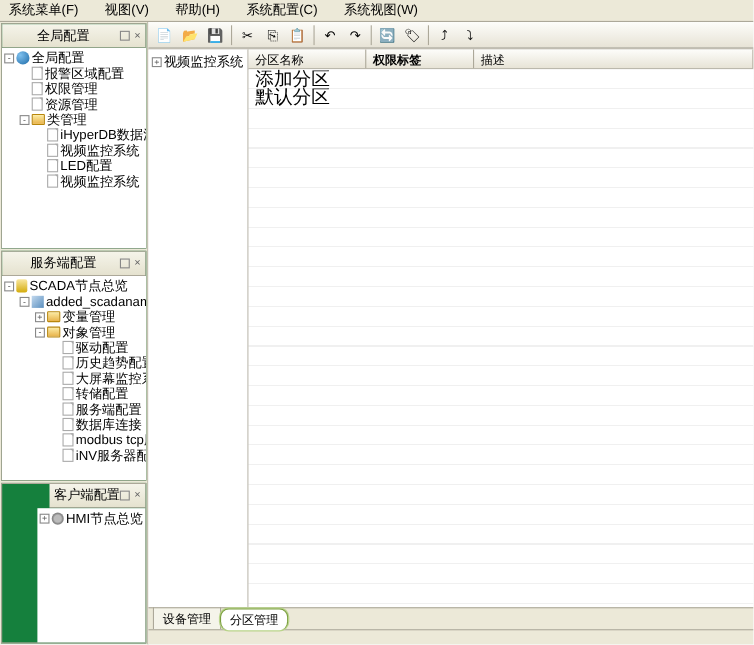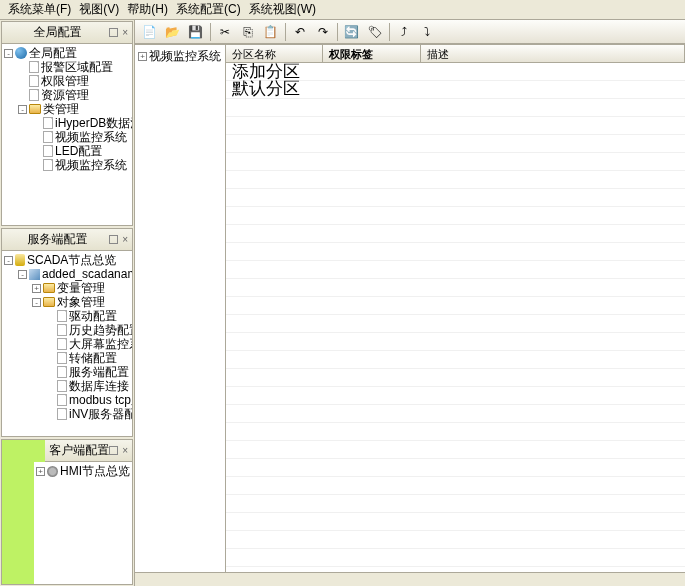--- a/index.html
+++ b/index.html
@@ -1,21 +1,21 @@
 <!DOCTYPE html>
 <html><head>
 <meta charset="utf-8">
 <style>
 * { margin: 0; padding: 0; box-sizing: border-box; font-family: "SimSun", "宋体", sans-serif; font-size: 12px; }
 body { background: #f0f0f0; width: 685px; height: 586px; overflow: hidden; position: relative; }
-.menubar { background: #ece9d8; border-bottom: 1px solid #aca899; height: 20px; display: flex; align-items: center; padding: 0 8px; gap: 8px; }
+.menubar { background: #ece9d8; border-bottom: 1px solid #aca899; height: 20px; display: flex; align-items: center; padding: 0 8px; gap: 24px; }
 .menubar span { cursor: pointer; }
 .layout { display: flex; height: calc(100% - 20px); }
 .sidebar { width: 135px; background: #ece9d8; border-right: 1px solid #aca899; display: flex; flex-direction: column; }
-.panel { border: 1px solid #aca899; margin: 1px; background: #bef264; display: flex; flex-direction: column; }
+.panel { border: 1px solid #aca899; margin: 1px; background: #15803d; display: flex; flex-direction: column; }
 .panel-header { background: linear-gradient(to bottom, #f5f4ea, #e5e2cf); border-bottom: 1px solid #aca899; font-size: 11px; text-align: center; padding: 2px 4px; display: flex; align-items: center; }
 .panel-header .spacer { flex: 1; }
 .panel-header .pin { width: 9px; height: 9px; border: 1px solid #888; display: inline-block; }
 .panel-header .x { font-size: 10px; color: #666; margin-left: 4px; cursor: pointer; }
 .panel-body { flex: 1; overflow: auto; background: #fff; padding: 2px; }
 .panel.p1 { height: 205px; }
 .panel.p2 { height: 209px; }
 .panel.p3 { flex: 1; align-items: flex-end; }
 .tree { list-style: none; }
 .tree li { white-space: nowrap; line-height: 14px; padding: 0; }
@@ -35,21 +35,21 @@
 
 .main { flex: 1; display: flex; flex-direction: column; background: #fff; }
 .toolbar { height: 24px; background: linear-gradient(to bottom, #fdfdfa, #e7e3d6); border-bottom: 1px solid #aca899; display: flex; align-items: center; padding: 0 4px; gap: 1px; }
 .tbtn { width: 22px; height: 20px; border: 1px solid transparent; display: flex; align-items: center; justify-content: center; cursor: pointer; font-size: 12px; }
 .tsep { width: 1px; height: 18px; background: #aca899; margin: 0 2px; }
 .content { flex: 1; display: flex; border-top: 1px solid #aca899; }
 .content-left { width: 91px; border-right: 1px solid #aca899; padding: 3px; background: #fff; }
 .content-right { flex: 1; display: flex; flex-direction: column; }
 .grid-header { display: flex; background: linear-gradient(to bottom, #fdfdfa, #e7e3d6); border-bottom: 1px solid #aca899; height: 18px; }
 .grid-header .col { border-right: 1px solid #aca899; padding: 2px 6px; font-size: 11px; }
-.col.c1 { width: 97px; }
+.col.c1 { width: 107px; }
 .col.c2 { width: 98px; font-weight: bold; }
 .col.c3 { flex: 1; }
 .grid-body { flex: 1; background: repeating-linear-gradient(to bottom, #fff 0, #fff 17px, #f0f0f0 17px, #f0f0f0 18px); overflow: hidden; }
 .grid-row { height: 17px; display: flex; padding-left: 6px; align-items: center; font-size: 17px; }
 .tabs { height: 20px; background: #ece9d8; border-top: 1px solid #aca899; display: flex; align-items: flex-end; padding: 0 4px; }
 .tab { border: 1px solid #aca899; border-bottom: none; background: #f5f4ea; padding: 2px 8px; font-size: 11px; margin-right: -1px; cursor: pointer; }
 .tab.active { background: #fff; border-color: #7a9e3e; border-radius: 8px; position: relative; top: 1px; box-shadow: 0 0 0 1px #b9d48a; }
 .statusbar { height: 14px; background: #ece9d8; border-top: 1px solid #aca899; font-size: 10px; display: flex; justify-content: flex-end; padding: 0 6px; color: #555; }
 </style>
 </head>
@@ -302,15 +302,19 @@
           <div class="col c2">权限标签</div>
           <div class="col c3">描述</div>
         </div>
         <div class="grid-body">
           <div class="grid-row">添加分区</div>
           <div class="grid-row">默认分区</div>
         </div>
       </div>
     </div>
 
+    <div class="tabs">
+      <div class="tab">设备管理</div>
+      <div class="tab active">分区管理</div>
+    </div>
     <div class="statusbar"></div>
   </div>
 </div>
 
 </body></html>

